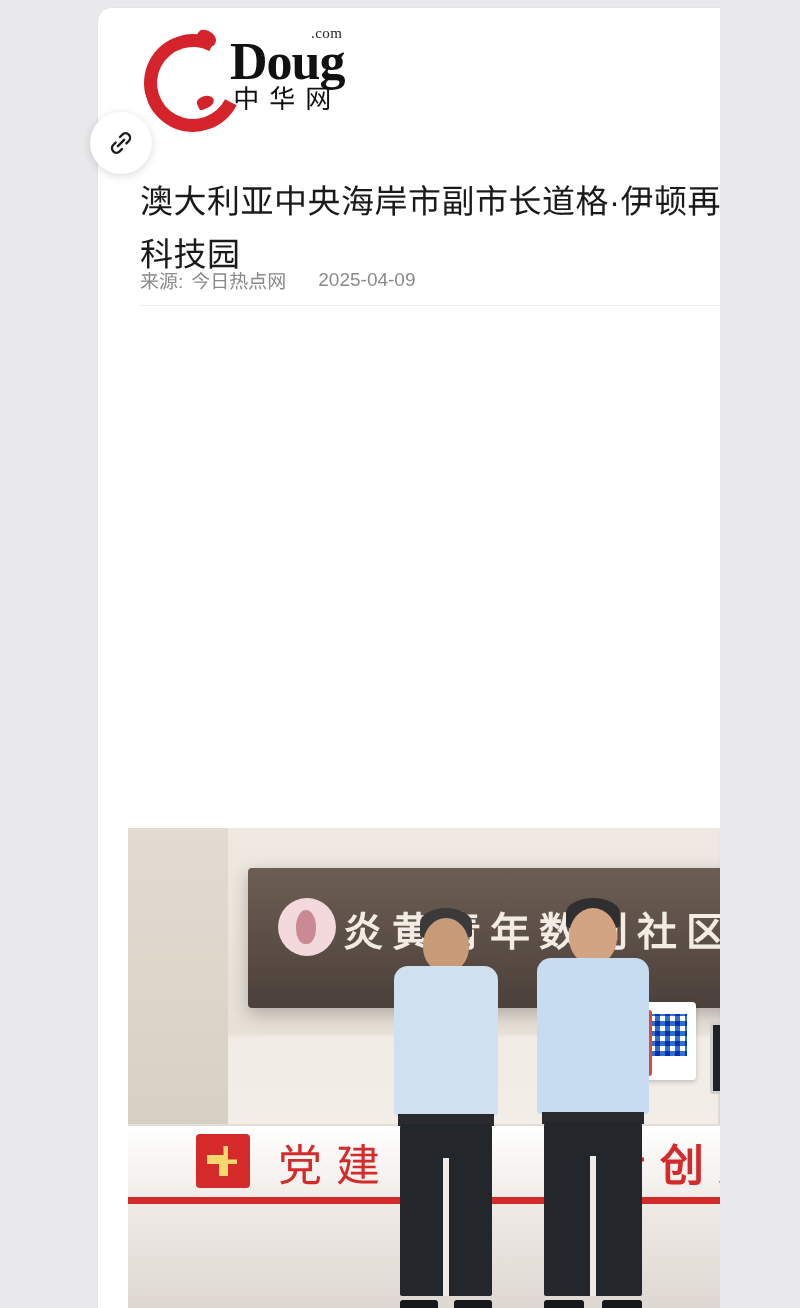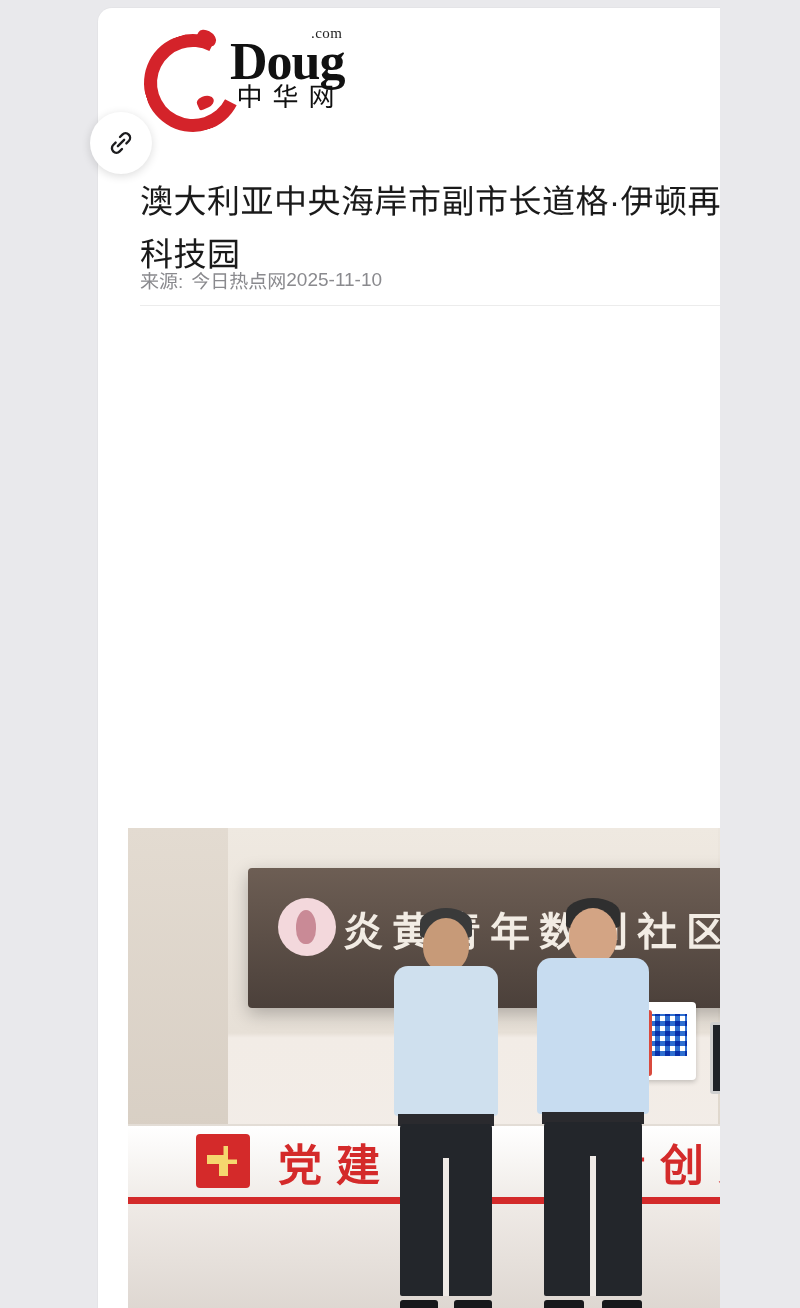--- a/index.html
+++ b/index.html
@@ -105,23 +105,23 @@
     color: #111;
     letter-spacing: -1px;
     font-family: "Liberation Serif", "DejaVu Serif", serif;
     margin-top: 8px;
   }
   .brand-text .cn {
     font-size: 26px;
     line-height: 28px;
     color: #111;
     letter-spacing: 10px;
-    text-align: right;
+    text-align: center;
     margin-top: -4px;
-    font-family: Liberation Mono, monospace;
+    font-family: Liberation Sans, sans-serif;
   }
 
   
   .link-bubble {
     position: absolute;
     left: 10px;
     top: 112px;
     width: 62px;
     height: 62px;
     border-radius: 50%;
@@ -154,21 +154,21 @@
     top: 258px;
     width: 690px;
     display: flex;
     align-items: center;
     font-size: 19px;
     color: #8a8a8e;
     padding-bottom: 12px;
     border-bottom: 1px solid #ececec;
   }
   .meta .m-src-label { margin-right: 8px; }
-  .meta .m-src { }
+  .meta .m-src { margin-right: 32px; }
   .meta .m-date { }
 
   
   .body-text {
     position: absolute;
     left: 42px;
     top: 328px;
     width: 700px;
     font-size: 27px;
     line-height: 50px;
@@ -249,21 +249,21 @@
     position: absolute; left:0; right:0; bottom: 112px;
     height: 7px; background:#d32a2a;
   }
   .ph-floor {
     position: absolute; left:0; right:0; bottom:0; height:112px;
     background: linear-gradient(180deg,#efeae6,#ddd6d0);
   }
   .ph-slogan-left {
     position: absolute;
     left: 150px; bottom: 122px;
-    font-size: 44px; font-weight: bold; color:#d42a2a;
+    font-size: 44px; font-weight: normal; color:#d42a2a;
     letter-spacing: 14px;
     white-space: nowrap;
   }
   .ph-slogan-right {
     position: absolute;
     right: 14px; bottom: 122px;
     font-size: 44px; font-weight: bold; color:#d42a2a;
     letter-spacing: 14px;
     white-space: nowrap;
   }
@@ -345,21 +345,21 @@
         <div class="china">Doug</div>
         <div class="cn">中华网</div>
       </div>
     </div>
 
     <h1 class="title">澳大利亚中央海岸市副市长道格·伊顿再访炎黄科技园</h1>
 
     <div class="meta">
       <span class="m-src-label">来源:</span>
       <span class="m-src">今日热点网</span>
-      <span class="m-date">2025-11-10</span>
+      <span class="m-date">2025-04-09</span>
     </div>
 
 
     <div class="photo">
       <div class="ph-wall"></div>
       <div class="ph-wall-left"></div>
       <div class="ph-wall-right"></div>
 
       <div class="ph-board">
         <div class="ph-board-logo"></div>

